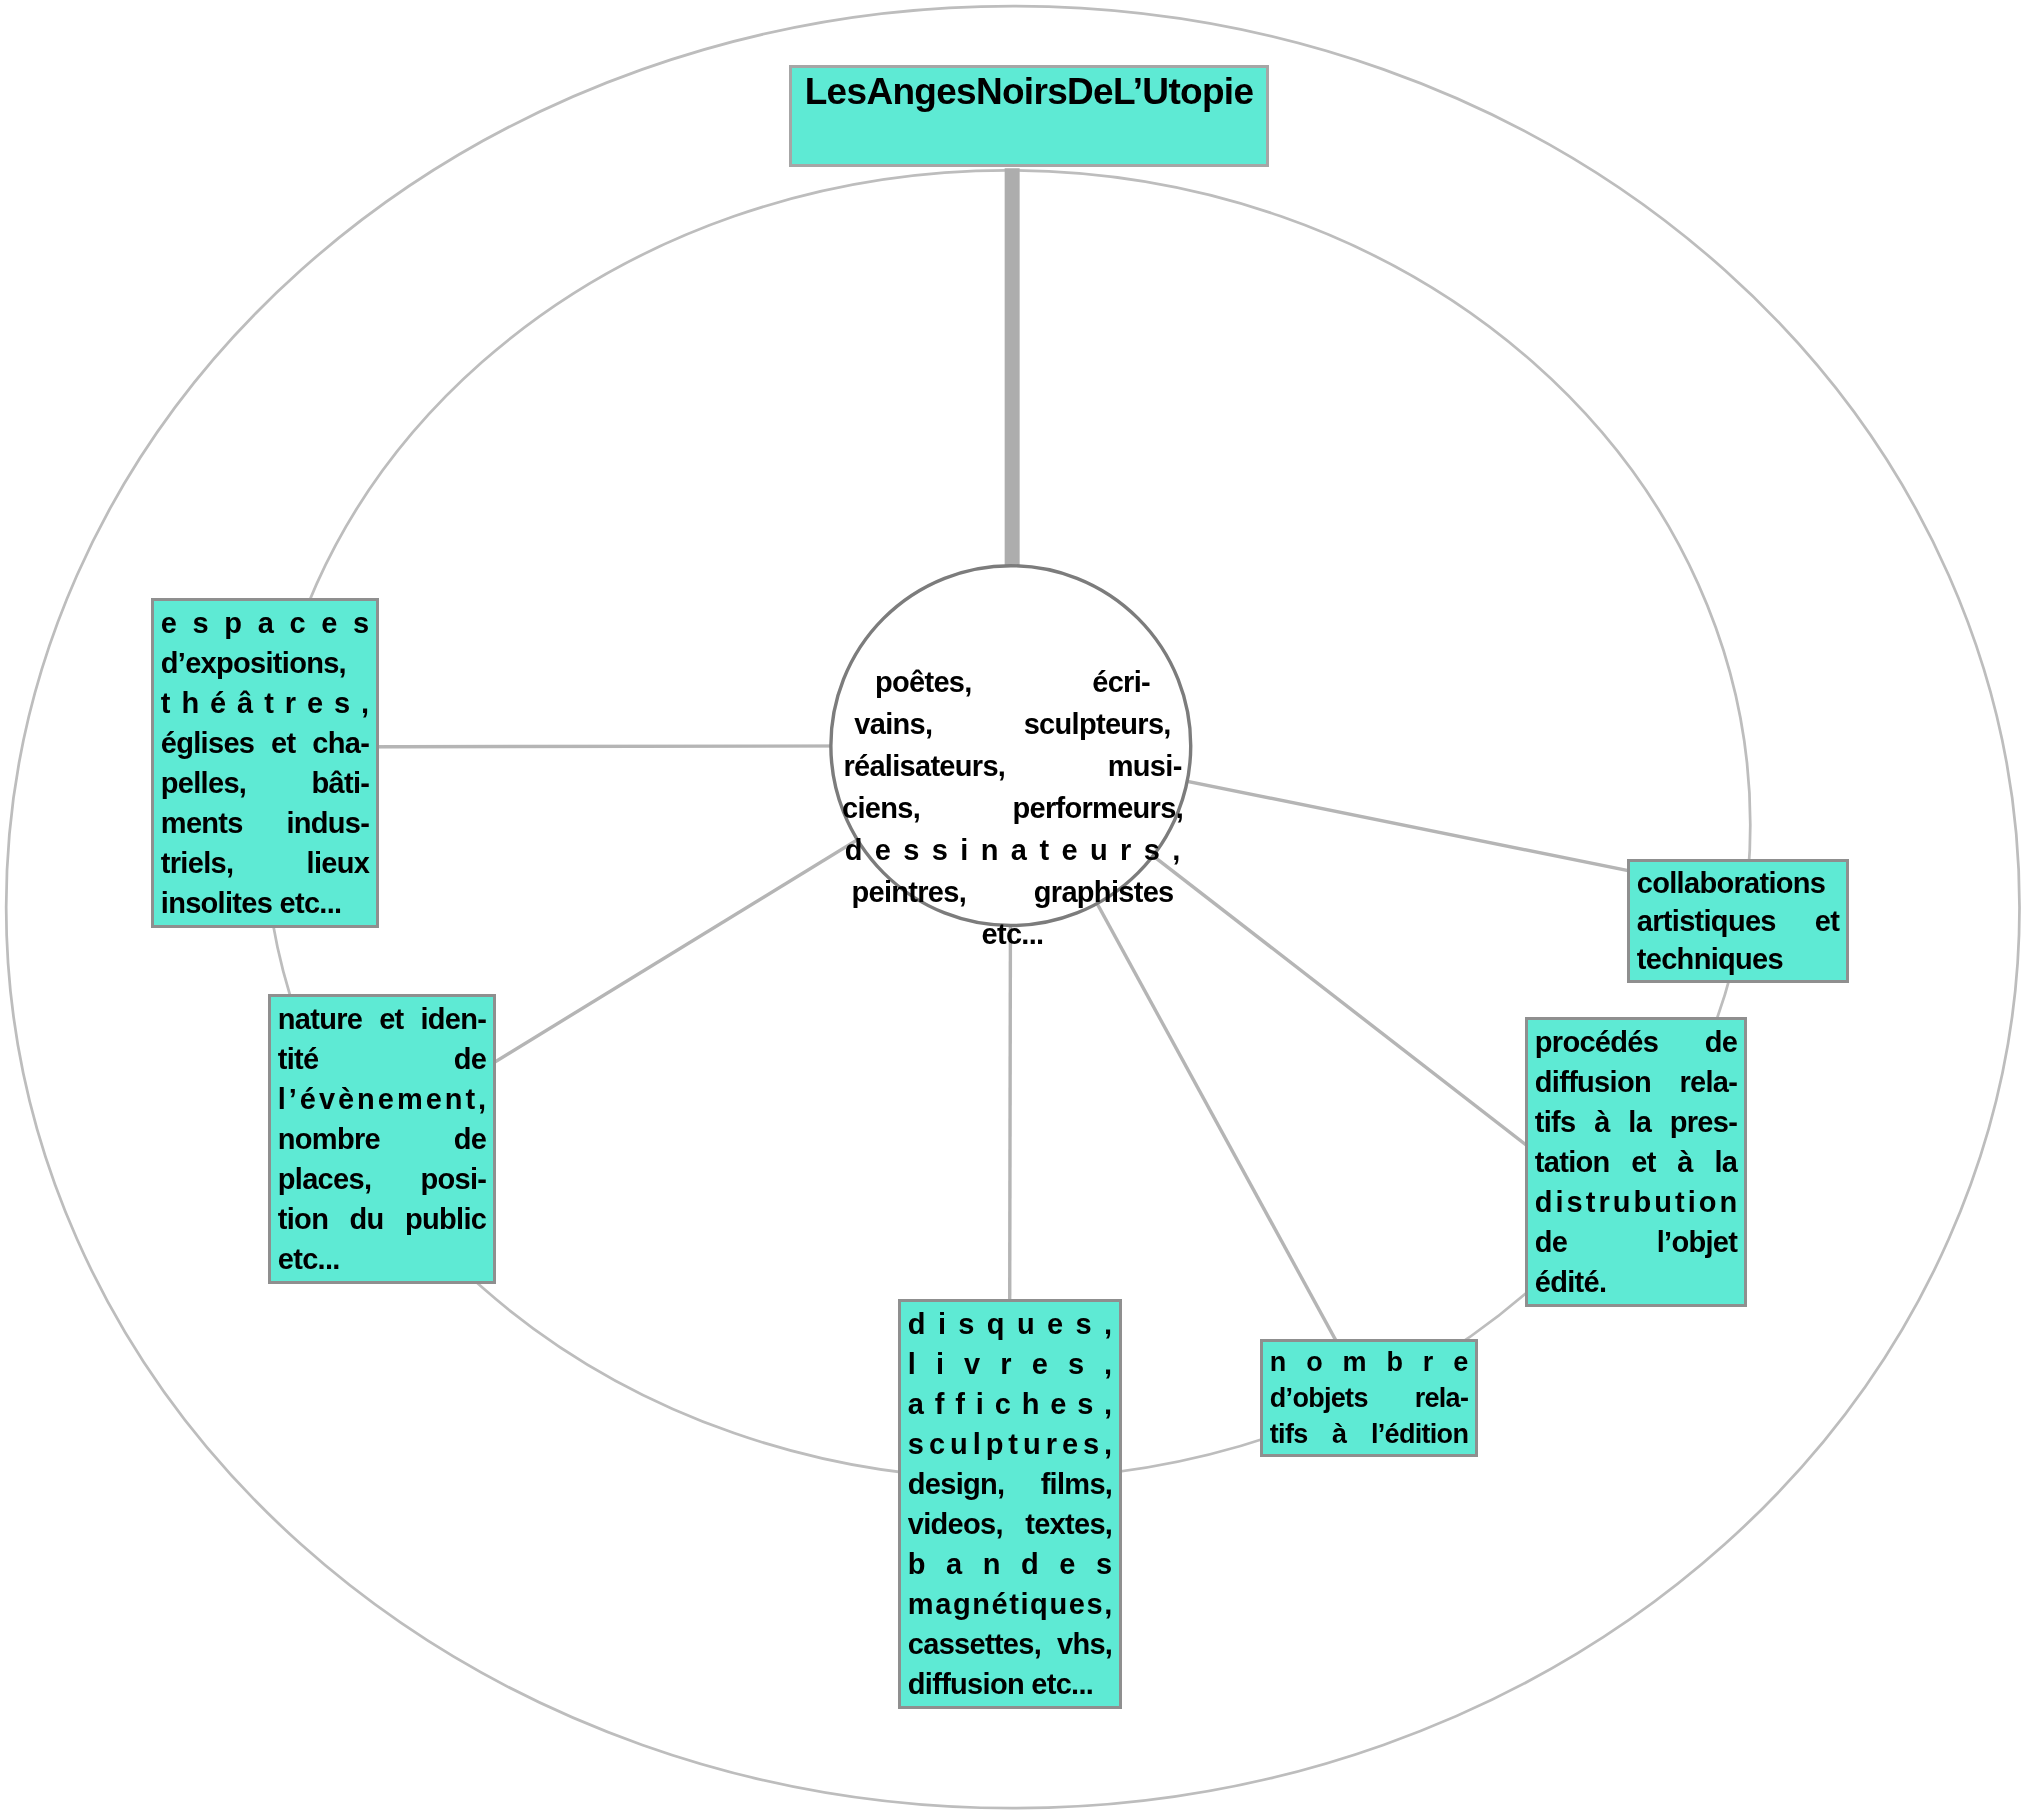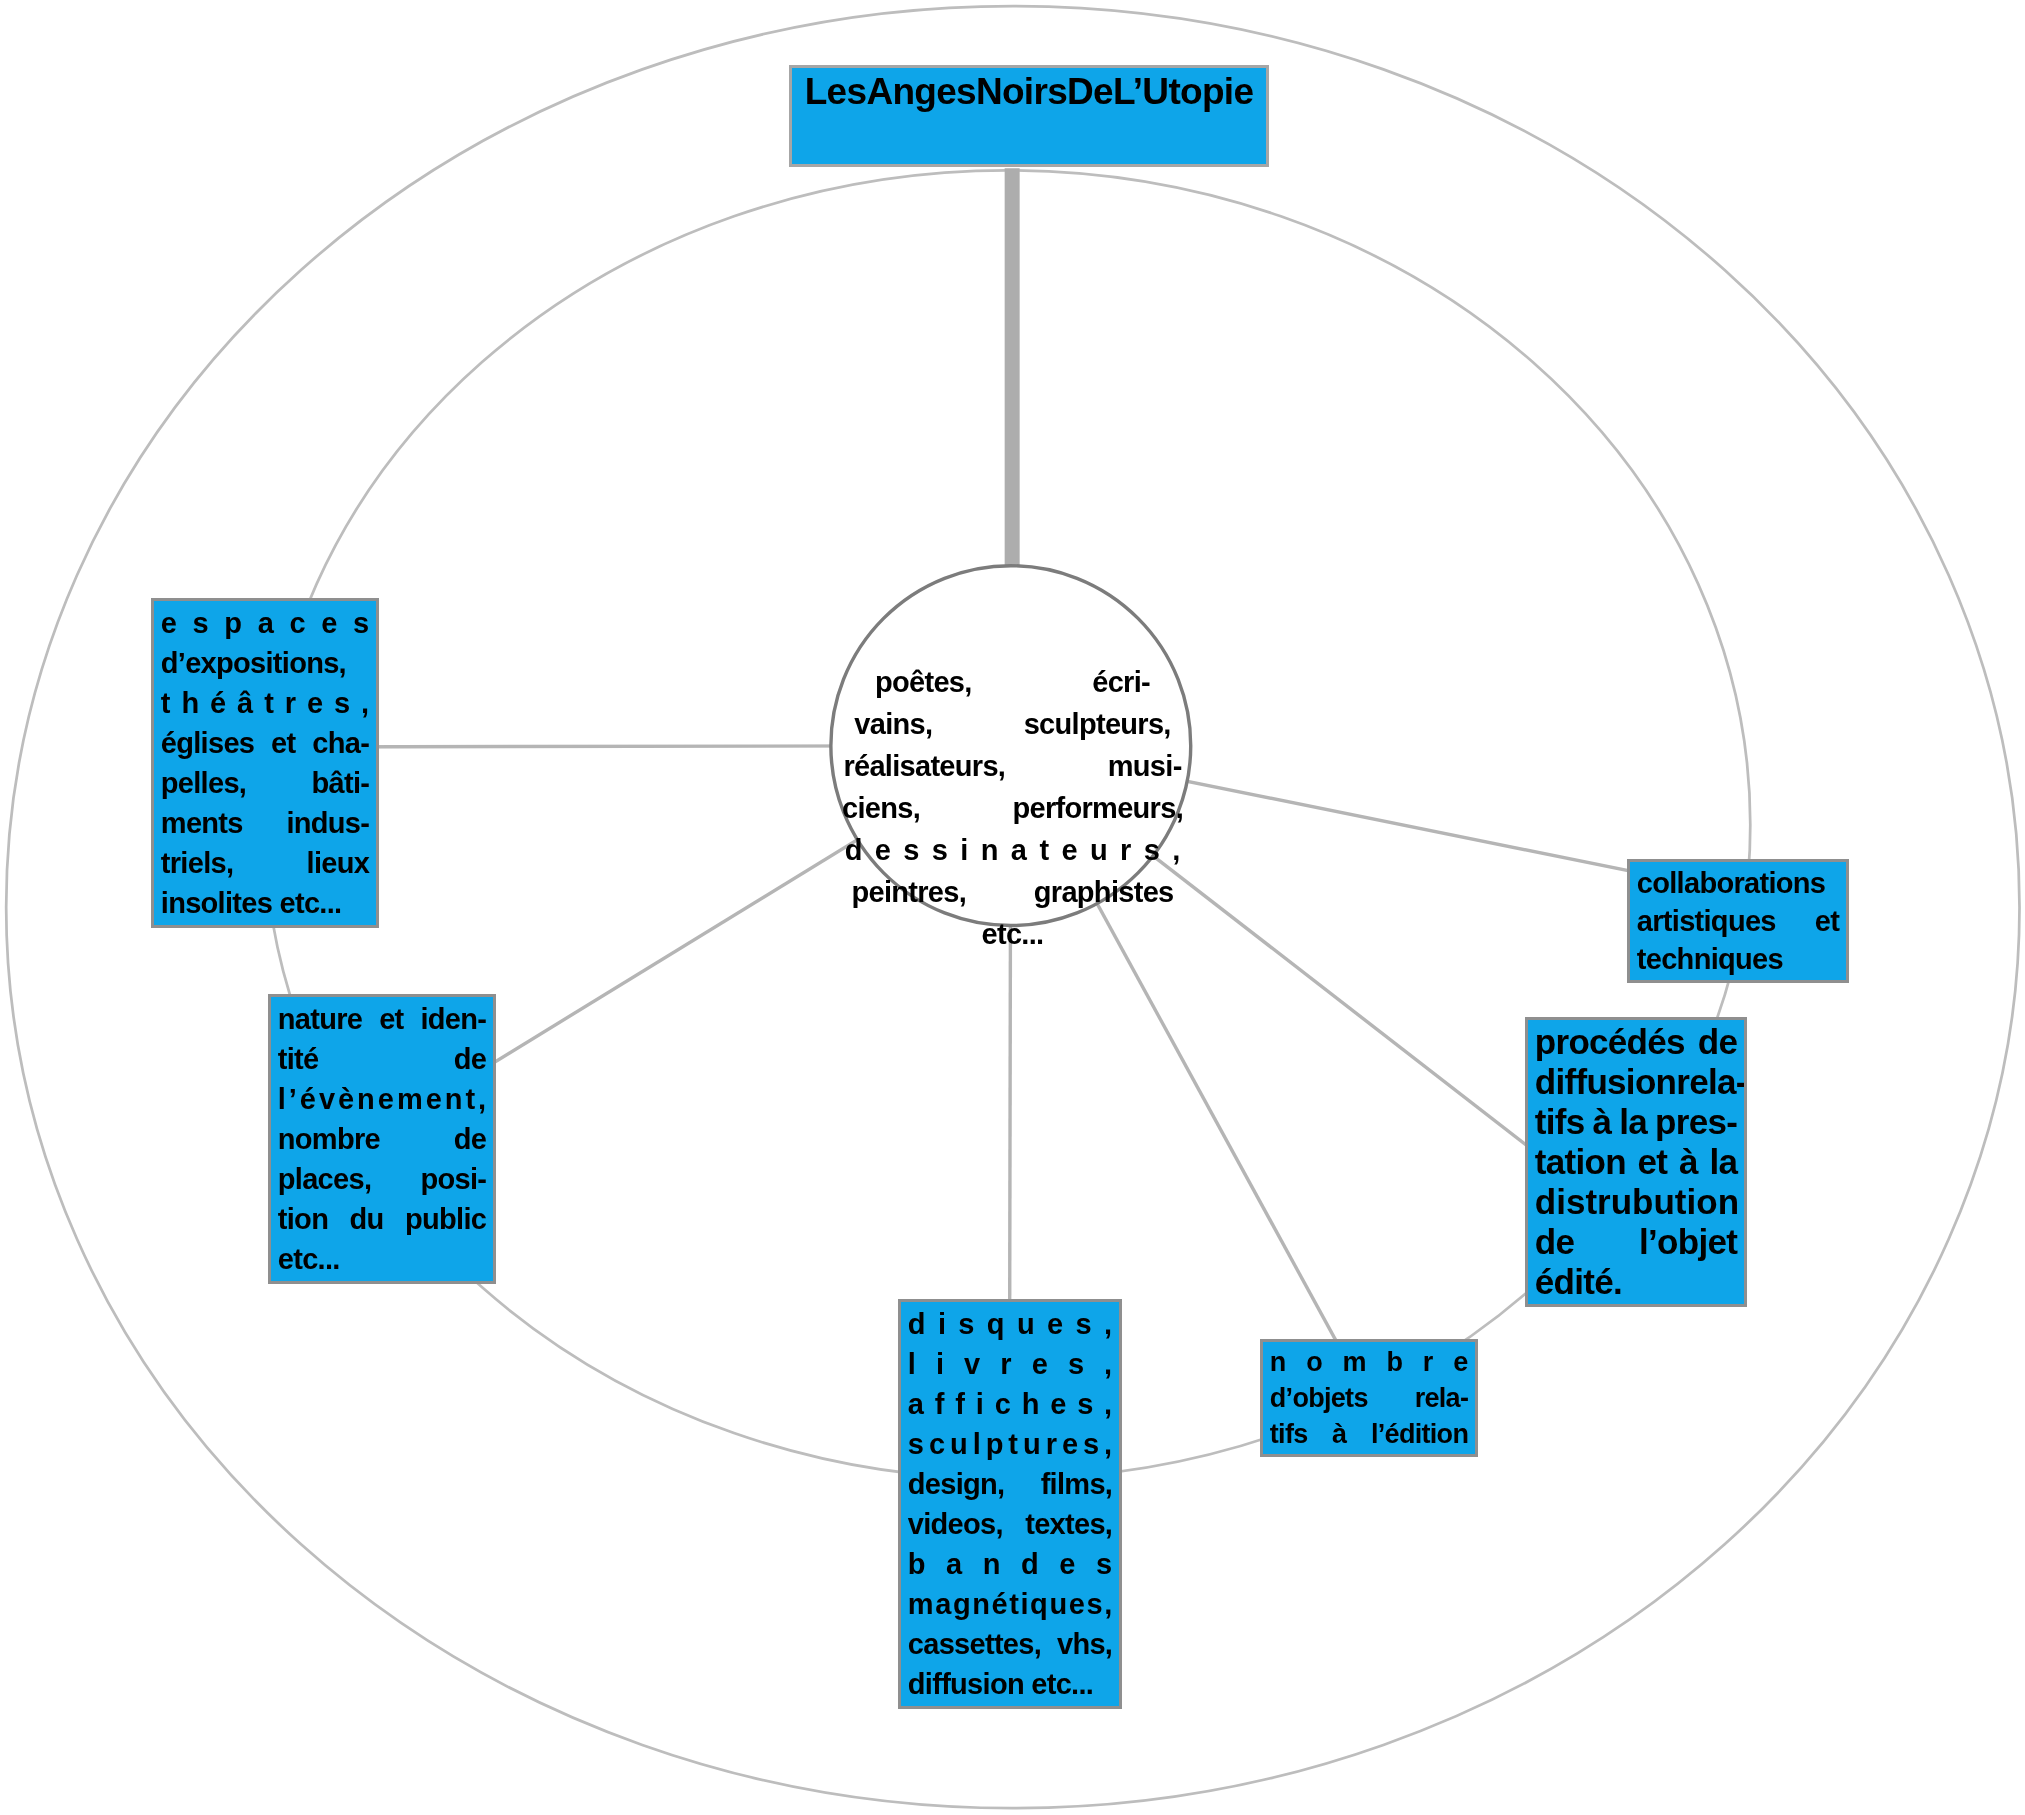--- a/index.html
+++ b/index.html
@@ -7,21 +7,21 @@
     position:relative;
     width:2025px;height:1815px;
     background:#ffffff;
     font-family:"Liberation Sans","DejaVu Sans",sans-serif;
     overflow:hidden;
   }
   #bg-svg{position:absolute;left:0;top:0;width:2025px;height:1815px;}
   .node{
     position:absolute;
     box-sizing:border-box;
-    background:#0ea5e9;
+    background:#5eead4;
     border:3.4px solid #8f8f8f;
     padding:2px 6.8px;
     font-weight:700;
     color:#000;
     letter-spacing:-0.7px;
     overflow:hidden;
   }
   .tl{display:block;white-space:nowrap;}
   .tl.j{display:flex;justify-content:space-between;}
   .tl.ls{display:flex;justify-content:space-between;letter-spacing:0;}
@@ -42,21 +42,21 @@
 
   #node-nature{left:268px;top:994px;width:228px;font-size:29px;}
   #node-nature .tl{height:40px;line-height:40px;}
 
   #node-disques{left:898px;top:1299px;width:224px;font-size:29px;}
   #node-disques .tl{height:40px;line-height:40px;}
 
   #node-nombre{left:1260px;top:1339px;width:218px;font-size:27px;}
   #node-nombre .tl{height:36px;line-height:36px;}
 
-  #node-procedes{left:1525px;top:1017px;width:222px;font-size:35px;}
+  #node-procedes{left:1525px;top:1017px;width:222px;font-size:29px;}
   #node-procedes .tl{height:40px;line-height:40px;}
 
   #node-collaborations{left:1627px;top:859px;width:222px;font-size:29px;}
   #node-collaborations .tl{height:38px;line-height:38px;}
 
   #circle-text{
     position:absolute;
     left:842px;top:617px;width:341px;
     font-weight:700;color:#000;
     font-size:29px;letter-spacing:-0.7px;

